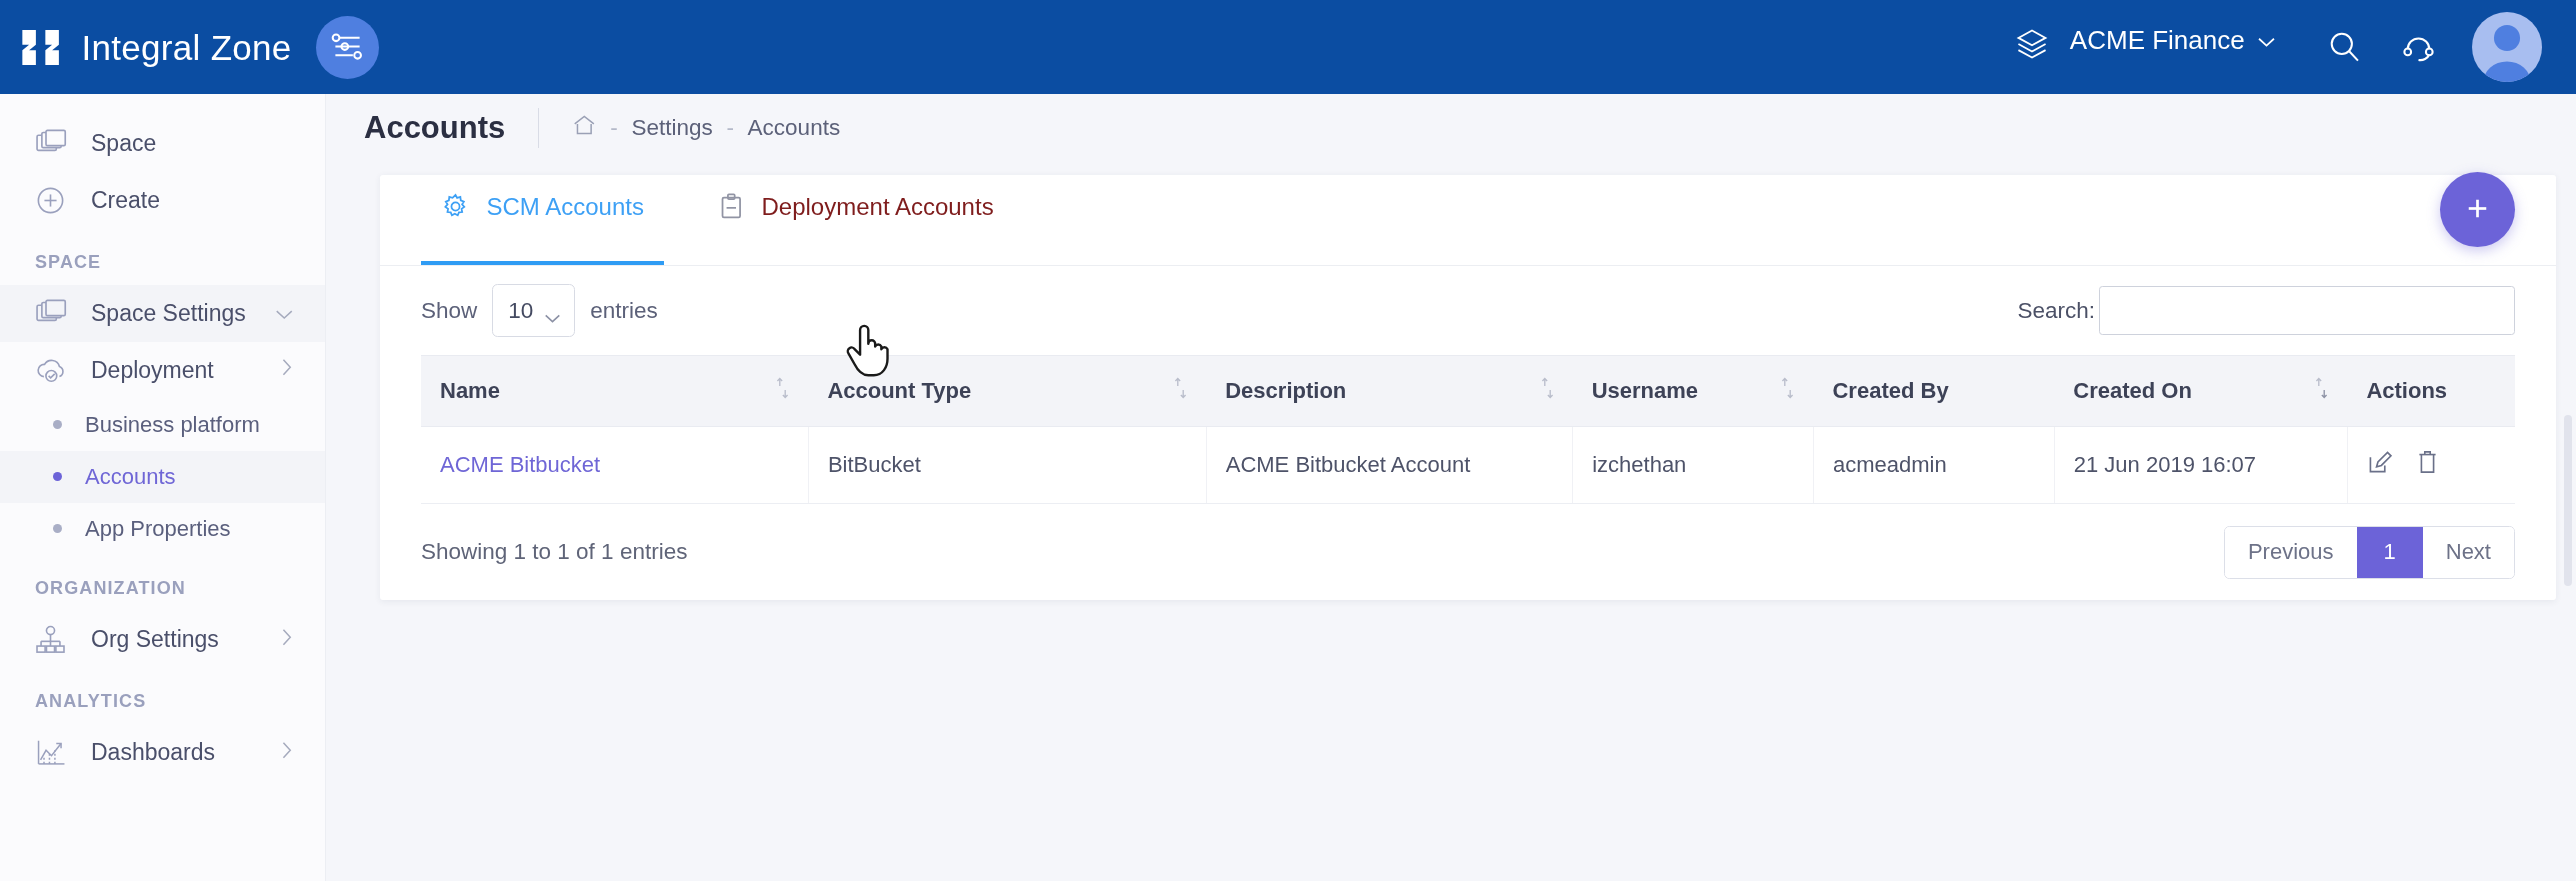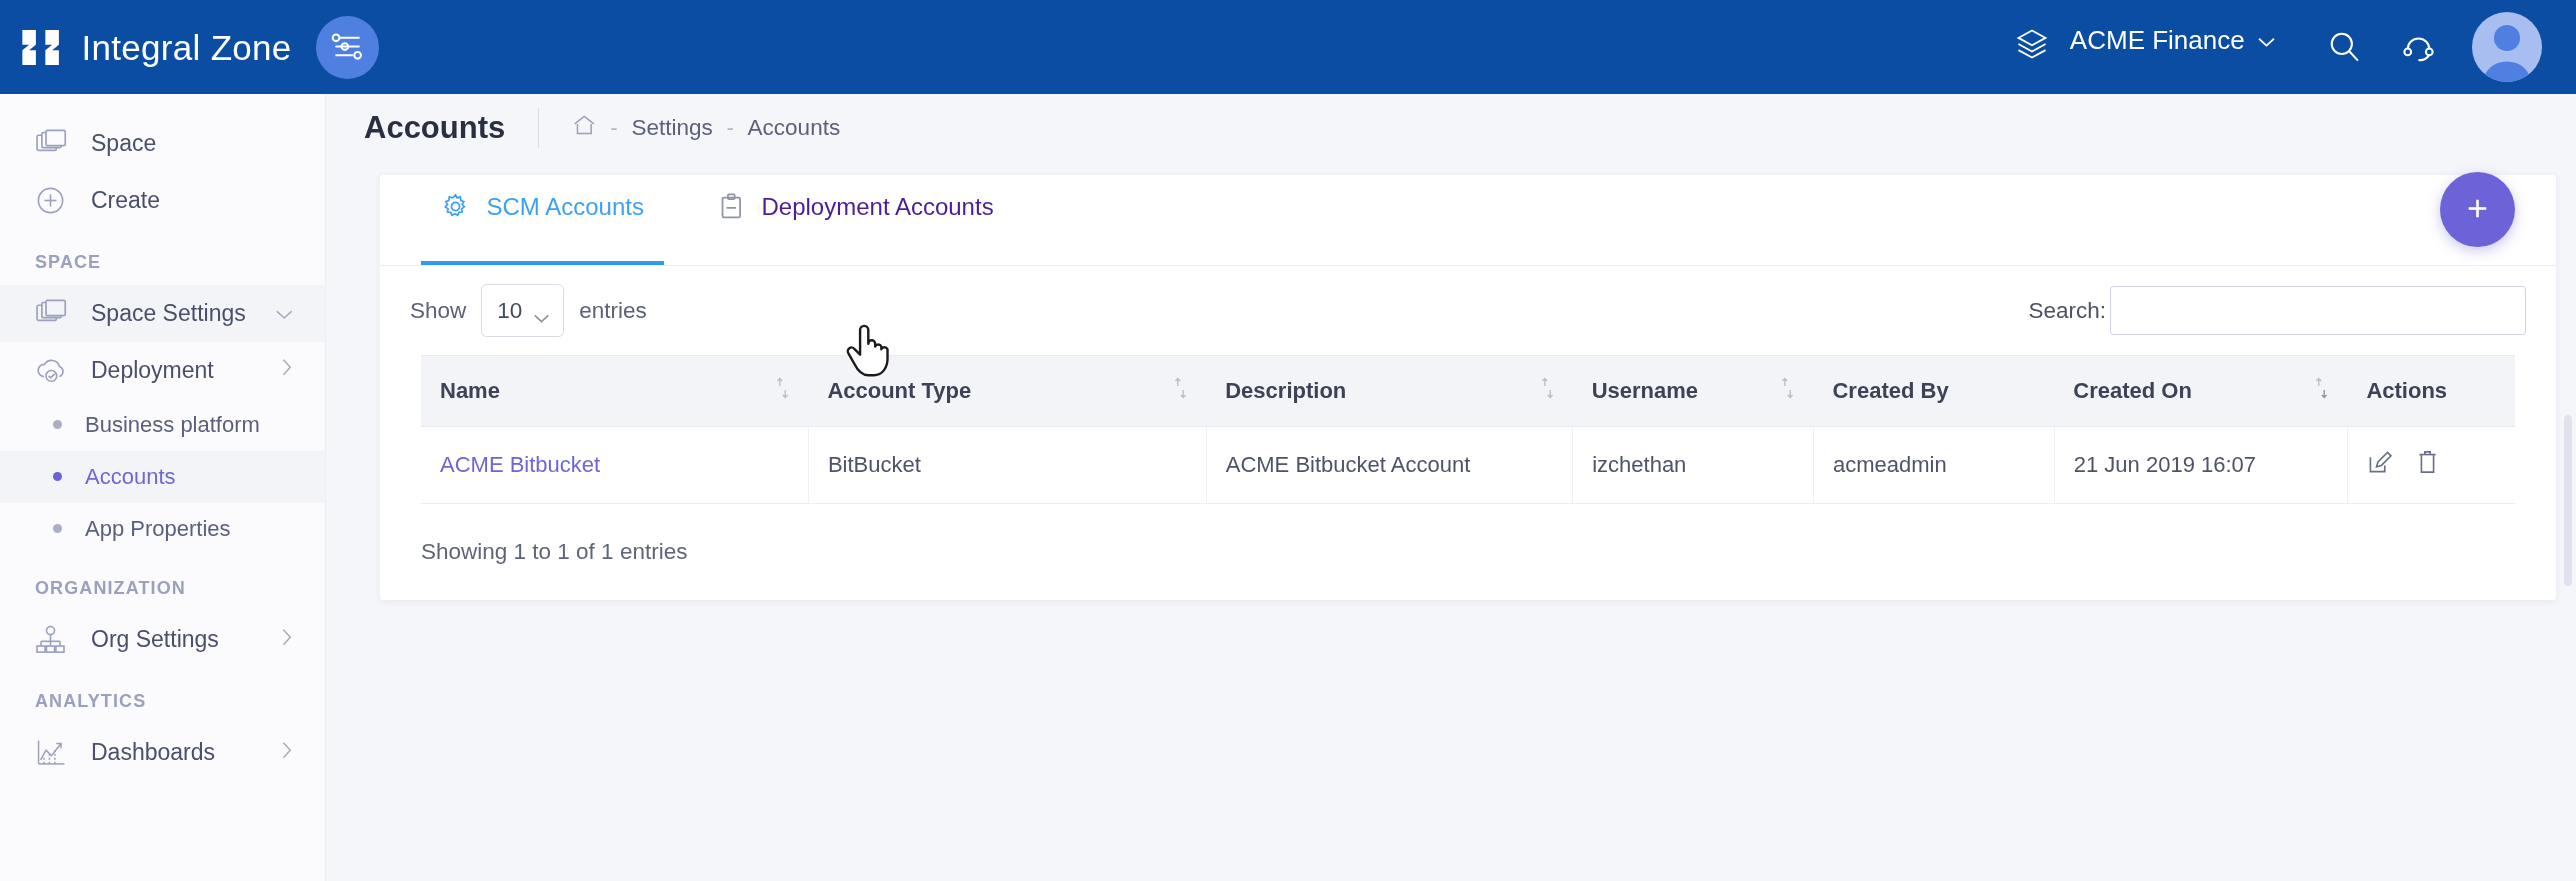--- a/index.html
+++ b/index.html
@@ -119,38 +119,38 @@
     box-shadow: 0 1.4px 6.8px rgba(40,50,90,.07);
   }
   .tabs-row {
     display: flex; align-items: flex-end;
     height: 91px; border-bottom: 0.7px solid #eceef2;
     padding-left: 41px; position: relative;
   }
   .tab {
     display: flex; align-items: center;
     height: 100%; padding: 0 20.5px; margin-right: 34px;
-    cursor: pointer; font-size: 24px; color: #4c1d95;
+    cursor: pointer; font-size: 24px; color: #7f1d1d;
     border-bottom: 4.1px solid transparent;
     padding-bottom: 23px; box-sizing: border-box;
   }
   .tab .tab-ico { margin-right: 18px; display: flex; align-items: center; }
   .tab.active { color: #3da0f5; border-bottom-color: #2f9cf4; }
 
   .fab {
     position: absolute; right: 41px; top: -3.4px;
     width: 75px; height: 75px; border-radius: 50%;
     background: #6c63d8; cursor: pointer;
     display: flex; align-items: center; justify-content: center;
     box-shadow: 0 4.1px 12.3px rgba(108,99,216,.35);
   }
 
   .controls-row {
     display: flex; align-items: center;
-    padding: 0 30px; height: 89px;
+    padding: 0 41px; height: 89px;
   }
   .show-entries {
     display: flex; align-items: center;
     font-size: 22.5px; color: #5c6179; gap: 15px;
   }
   .len-select {
     position: relative; width: 83px; height: 53px;
     border: 0.7px solid #d8dbe4; border-radius: 5.5px;
     display: flex; align-items: center; padding-left: 15px;
     font-size: 22.5px; color: #444a61; cursor: pointer;
@@ -575,20 +575,25 @@
                 </span>
               </div>
             </td>
           </tr>
         </tbody>
       </table>
     </div>
 
     <div class="foot-row">
       <span class="foot-info">Showing 1 to 1 of 1 entries</span>
+      <div class="pager">
+        <span class="pg">Previous</span>
+        <span class="pg num">1</span>
+        <span class="pg">Next</span>
+      </div>
     </div>
   </div>
 
   <div class="scroll-hint"></div>
 
   <span class="cursor">
     <svg width="48" height="59" viewBox="0 0 70 86">
       <path d="M22 52 V16 a6 6 0 0 1 12 0 v20 a5 5 0 0 1 10 0 v4 a5 5 0 0 1 9 0 v4 a5 5 0 0 1 9 0 v14
                c0 12 -7 24 -20 24 h-8 c-10 0 -16 -8 -20 -16 l-9 -16 a5 5 0 0 1 9 -6 Z" fill="#ffffff" stroke="#1a1a1a" stroke-width="3.5" stroke-linejoin="round"></path>
     </svg>

